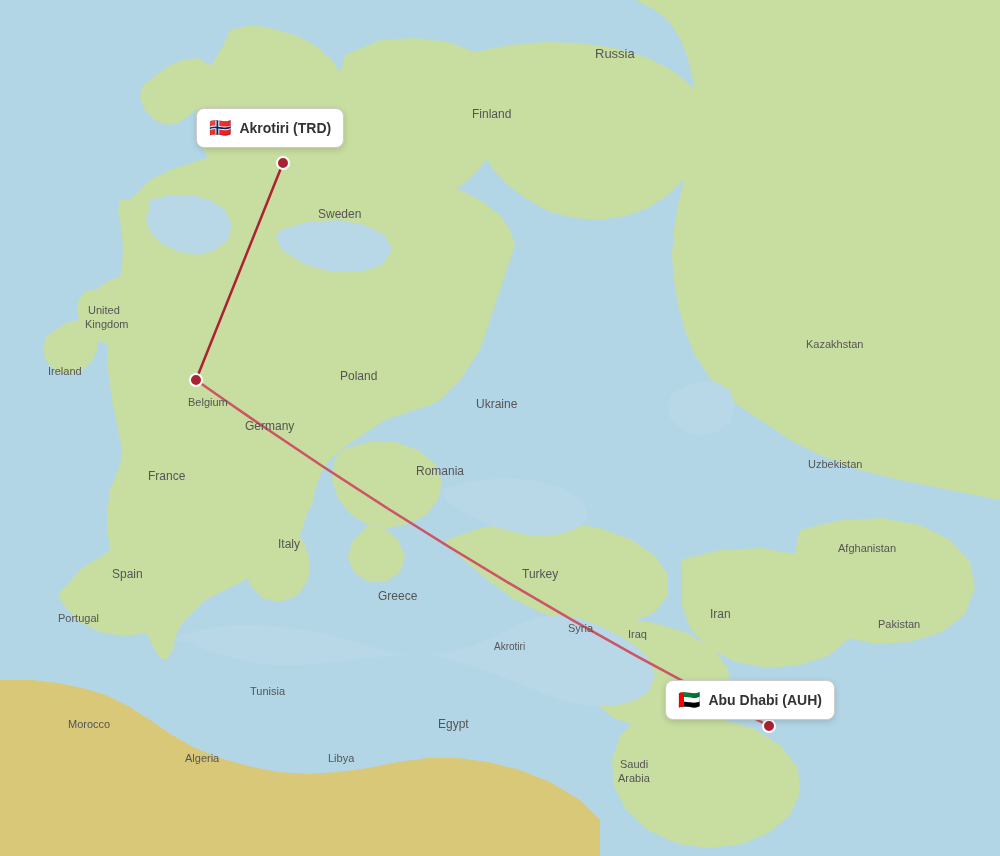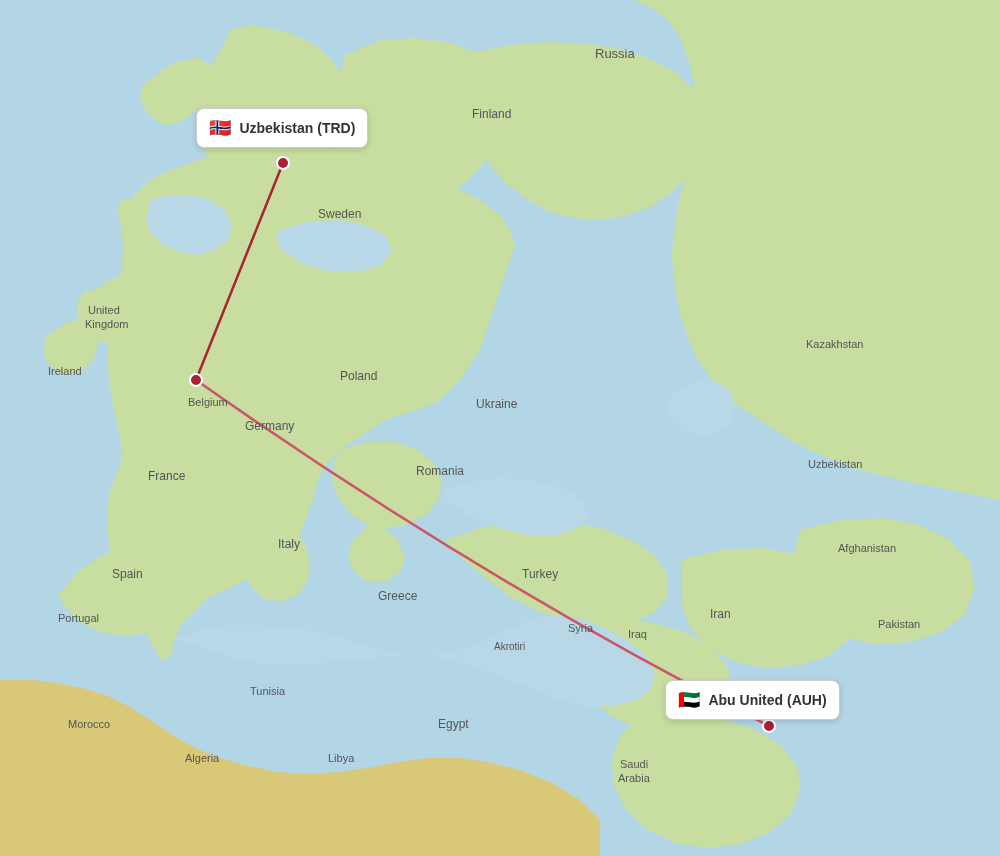--- a/index.html
+++ b/index.html
@@ -173,20 +173,20 @@
 
     <text x="878" y="628" font-family="Arial" font-size="11" fill="#555">Pakistan</text>
 
     <text x="494" y="650" font-family="Arial" font-size="10" fill="#555">Akrotiri</text>
 
     <text x="595" y="58" font-family="Arial" font-size="13" fill="#555">Russia</text>
   </svg>
 
   <div class="airport-tooltip" style="left: 196px; top: 108px;">
     <span class="flag">🇳🇴</span>
-    <span>Uzbekistan (TRD)</span>
+    <span>Akrotiri (TRD)</span>
   </div>
 
   <div class="airport-tooltip" style="left: 665px; top: 680px;">
     <span class="flag">🇦🇪</span>
-    <span>Abu United (AUH)</span>
+    <span>Abu Dhabi (AUH)</span>
   </div>
 </div>
 
 </body></html>

